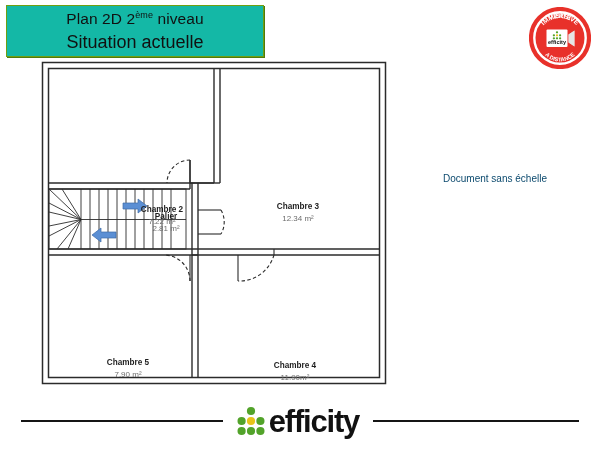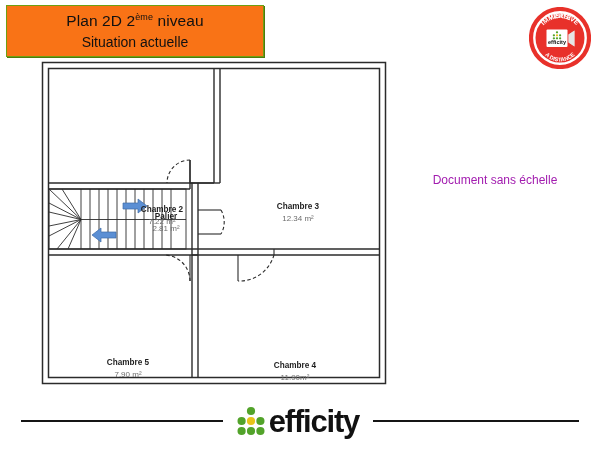--- a/index.html
+++ b/index.html
@@ -16,21 +16,21 @@
     color: #1a1a1a;
   }
 
   
   #header-banner {
     position: absolute;
     left: 6px;
     top: 5px;
     width: 258px;
     height: 52px;
-    background: #f97316;
+    background: #14b8a6;
     border: 1px solid #6f9f12;
     box-shadow: 1px 1px 0 #4e7a0c;
     box-sizing: border-box;
     display: flex;
     flex-direction: column;
     align-items: center;
     justify-content: center;
   }
   #header-title {
     font-size: 15.5px;
@@ -38,21 +38,21 @@
     color: #111;
     letter-spacing: 0.1px;
     white-space: nowrap;
   }
   #header-title sup {
     font-size: 9px;
     vertical-align: super;
     line-height: 0;
   }
   #header-subtitle {
-    font-size: 14px;
+    font-size: 18px;
     line-height: 1.15;
     margin-top: 4px;
     color: #111;
     white-space: nowrap;
   }
 
   
   #visit-badge {
     position: absolute;
     right: 9px;
@@ -61,23 +61,23 @@
     height: 62px;
   }
 
   
   #scale-note {
     position: absolute;
     left: 400px;
     top: 172px;
     width: 190px;
     text-align: center;
-    font-size: 12px;
+    font-size: 10px;
     line-height: 1.45;
-    color: #a21caf;
+    color: #0c4a6e;
   }
 
   
   #floorplan {
     position: absolute;
     left: 40px;
     top: 60px;
     width: 352px;
     height: 330px;
   }

